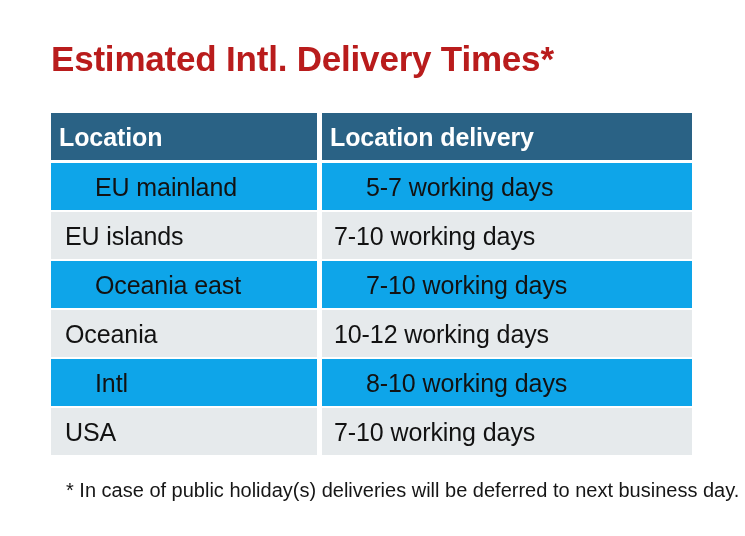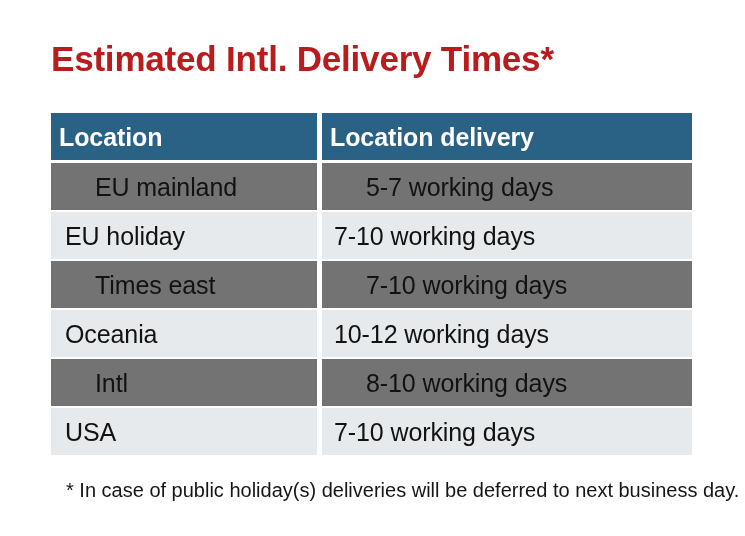--- a/index.html
+++ b/index.html
@@ -75,21 +75,21 @@
     height: 47px;
     background: #2a6285;
     color: #ffffff;
     font-weight: 700;
     font-size: 25px;
     padding-left: 8px;
   }
 
   
   .row-body .cell { height: 47px; }
-  .row-odd  .cell { background: #737373; padding-left: 44px; }
+  .row-odd  .cell { background: #0ea5e9; padding-left: 44px; }
   .row-even .cell { background: #e6eaec; }
 
   
   .footnote {
     position: absolute;
     left: 66px;
     top: 479px;
     font-size: 20px;
     line-height: 22px;
     color: #161616;
@@ -109,26 +109,26 @@
       <div class="cell cell-location">Location</div>
       <div class="cell cell-delivery">Location delivery</div>
     </div>
 
     <div class="row row-body row-odd">
       <div class="cell cell-location">EU mainland</div>
       <div class="cell cell-delivery">5-7 working days</div>
     </div>
 
     <div class="row row-body row-even">
-      <div class="cell cell-location">EU holiday</div>
+      <div class="cell cell-location">EU islands</div>
       <div class="cell cell-delivery">7-10 working days</div>
     </div>
 
     <div class="row row-body row-odd">
-      <div class="cell cell-location">Times east</div>
+      <div class="cell cell-location">Oceania east</div>
       <div class="cell cell-delivery">7-10 working days</div>
     </div>
 
     <div class="row row-body row-even">
       <div class="cell cell-location">Oceania</div>
       <div class="cell cell-delivery">10-12 working days</div>
     </div>
 
     <div class="row row-body row-odd">
       <div class="cell cell-location">Intl</div>

